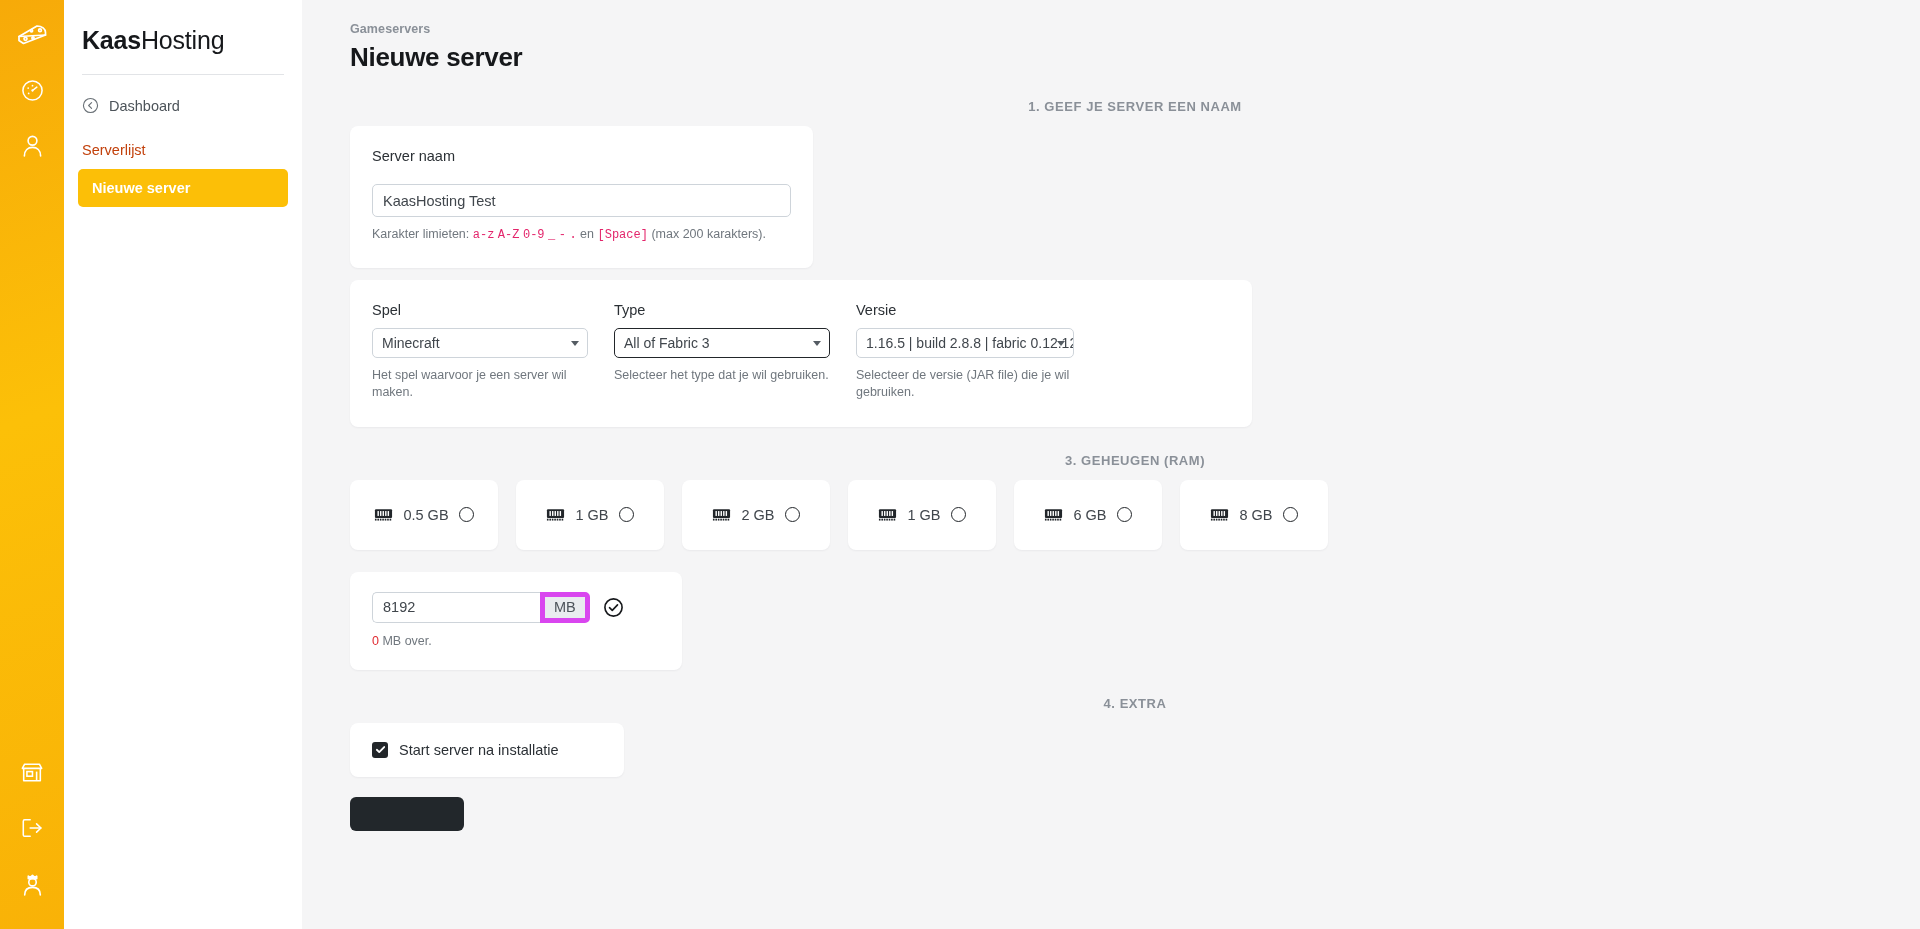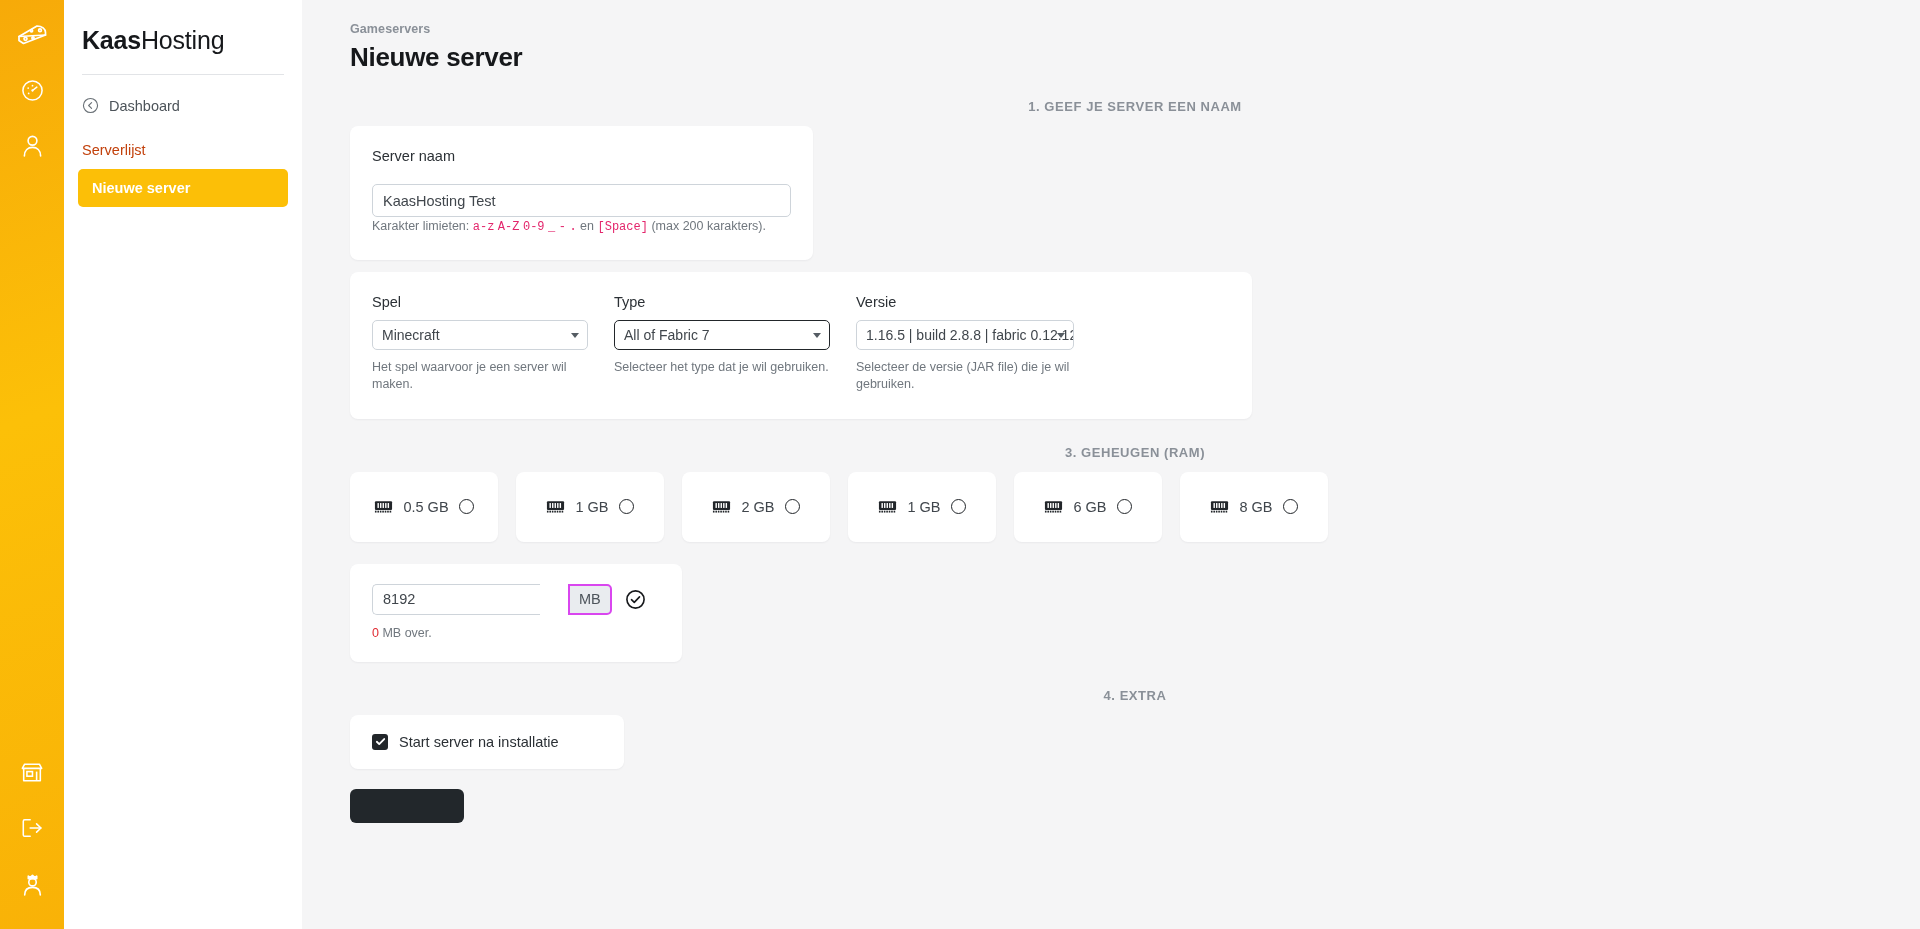--- a/index.html
+++ b/index.html
@@ -99,21 +99,21 @@
   
   #card-name { width: 463px; padding: 22px 22px 26px 22px; }
   .field-label { font-size: 14.5px; color: #2b3035; }
   .txt-input {
     margin-top: 20px; width: 100%; height: 33px;
     border: 1px solid #ced4da; border-radius: 5px;
     padding: 0 10px; font-size: 14.5px; color: #40464c;
     font-family: "Liberation Sans", sans-serif;
     background: #fff; outline: none;
   }
-  .hint { margin-top: 2px; font-size: 12.5px; color: #70777e; }
+  .hint { margin-top: 10px; font-size: 12.5px; color: #70777e; }
   .hint code {
     font-family: "Liberation Mono", monospace;
     color: #e3256b; font-size: 12px;
   }
 
   
   #card-version {
     width: 902px; padding: 22px 24px 26px 22px;
     display: flex; gap: 0;
   }
@@ -160,32 +160,32 @@
     width: 15px; height: 15px; border-radius: 50%;
     border: 1.8px solid #22262a;
   }
 
   
   #card-mb {
     width: 332px; margin-top: 22px;
     padding: 20px 22px 22px 22px;
   }
   .mb-row { display: flex; align-items: center; gap: 13px; }
-  .input-group { display: flex; gap: 28px; }
+  .input-group { display: flex; }
   .mb-input {
     width: 168px; height: 31px;
     border: 1px solid #ced4da; border-right: none;
     border-radius: 5px 0 0 5px;
     padding: 0 10px; font-size: 14.5px; color: #40464c;
     font-family: "Liberation Sans", sans-serif;
     background: #fff; outline: none;
   }
   .mb-addon {
     height: 31px; min-width: 40px;
-    border: 2px solid #d946ef; border-radius: 0 5px 5px 0;
+    border: 5px solid #d946ef; border-radius: 0 5px 5px 0;
     background: #e9ecef; color: #4d545b;
     display: flex; align-items: center; justify-content: center;
     padding: 0 9px; font-size: 14.5px;
   }
   .mb-check { color: #16181b; display: flex; cursor: pointer; }
   .mb-note { margin-top: 11px; font-size: 12.5px; color: #70777e; }
   .mb-note .red { color: #e02b32; }
 
   
   #card-extra {
@@ -320,21 +320,21 @@
       <div class="select-box">
         <span>Minecraft</span>
         <span class="caret"></span>
       </div>
       <div class="sub-hint">Het spel waarvoor je een server wil maken.</div>
     </div>
 
     <div class="vcol">
       <div class="field-label">Type</div>
       <div class="select-box focused">
-        <span>All of Fabric 7</span>
+        <span>All of Fabric 3</span>
         <span class="caret"></span>
       </div>
       <div class="sub-hint">Selecteer het type dat je wil gebruiken.</div>
     </div>
 
     <div class="vcol">
       <div class="field-label">Versie</div>
       <div class="select-box wide">
         <span>1.16.5 | build 2.8.8 | fabric 0.12.12</span>
         <span class="caret"></span>

